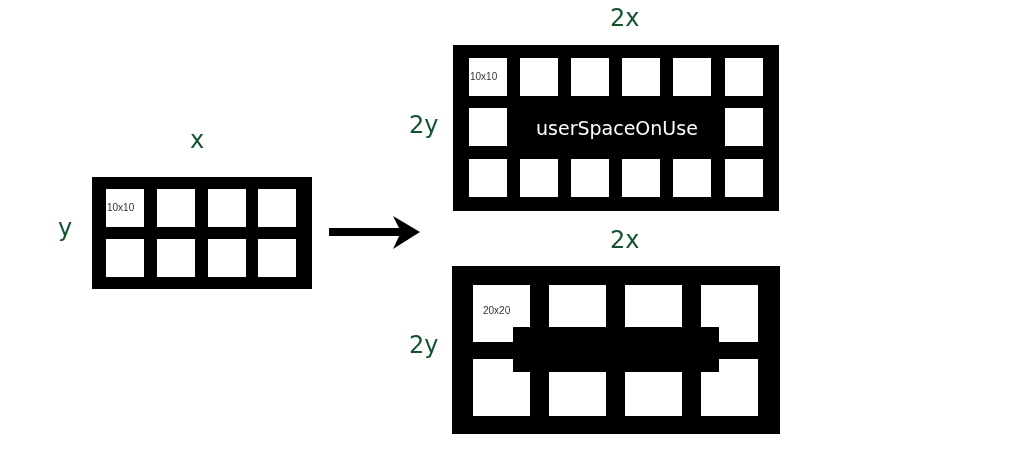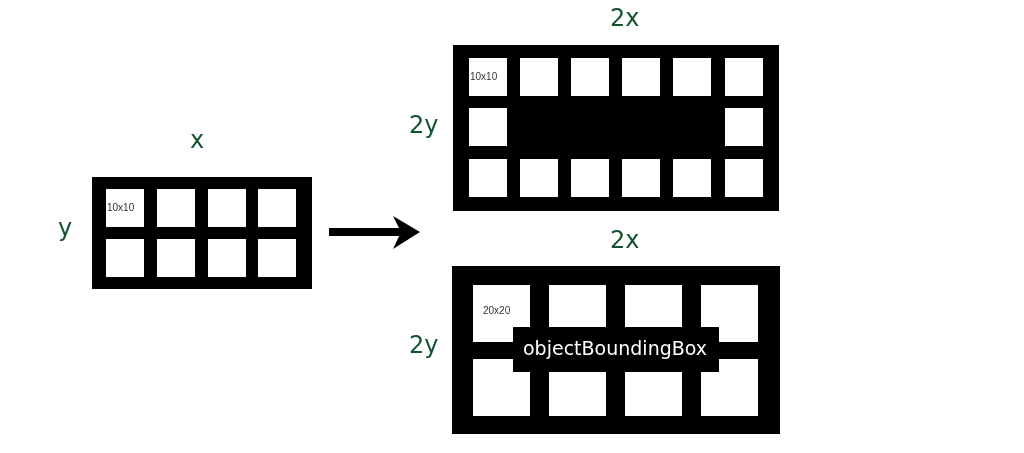--- a/index.html
+++ b/index.html
@@ -52,29 +52,29 @@
   <div class="cell" style="left:16px; top:63px; width:38px; height:38px;"></div>
   <div class="cell" style="left:272px; top:63px; width:38px; height:38px;"></div>
 
   <div class="cell" style="left:16px; top:114px; width:38px; height:38px;"></div>
   <div class="cell" style="left:67px; top:114px; width:38px; height:38px;"></div>
   <div class="cell" style="left:118px; top:114px; width:38px; height:38px;"></div>
   <div class="cell" style="left:169px; top:114px; width:38px; height:38px;"></div>
   <div class="cell" style="left:220px; top:114px; width:38px; height:38px;"></div>
   <div class="cell" style="left:272px; top:114px; width:38px; height:38px;"></div>
   <div class="small" style="left:17px; top:27px;">10x10</div>
+  <div class="label" style="left:83px; top:74px;">userSpaceOnUse</div>
 </div>
 
 <div class="dim" style="left:610px; top:228px;">2x</div>
 <div class="dim" style="left:409px; top:333px;">2y</div>
 <div class="box" style="left:452px; top:266px; width:328px; height:168px;">
   <div class="cell" style="left:21px; top:19px; width:57px; height:57px;"></div>
   <div class="cell" style="left:97px; top:19px; width:57px; height:57px;"></div>
   <div class="cell" style="left:173px; top:19px; width:57px; height:57px;"></div>
   <div class="cell" style="left:249px; top:19px; width:57px; height:57px;"></div>
   <div class="cell" style="left:21px; top:93px; width:57px; height:57px;"></div>
   <div class="cell" style="left:97px; top:93px; width:57px; height:57px;"></div>
   <div class="cell" style="left:173px; top:93px; width:57px; height:57px;"></div>
   <div class="cell" style="left:249px; top:93px; width:57px; height:57px;"></div>
   <div class="small" style="left:31px; top:40px;">20x20</div>
   <div class="labelbox" style="left:61px; top:61px; width:206px; height:45px;"></div>
-  <div class="label" style="left:71px; top:73px;">objectBoundingBox</div>
 </div>
 
 </body></html>

